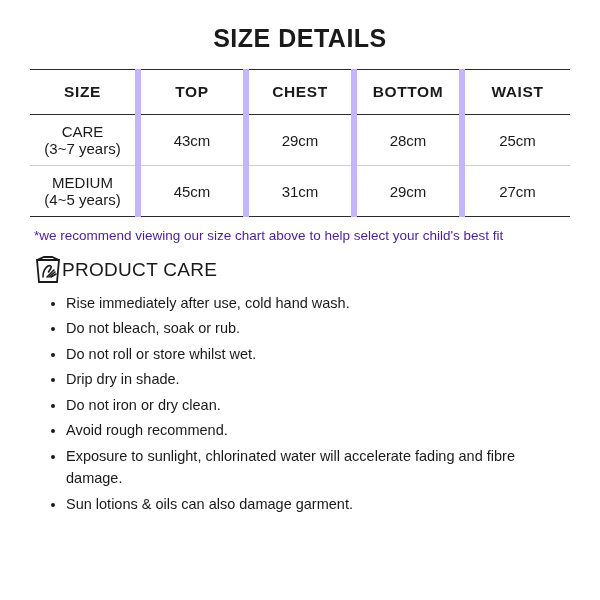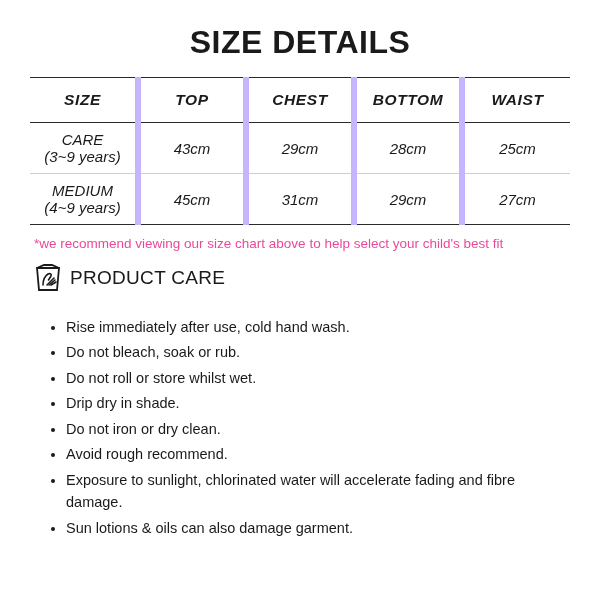--- a/index.html
+++ b/index.html
@@ -16,32 +16,31 @@
   }
   .page {
     position: relative;
     width: 600px;
     height: 600px;
     box-sizing: border-box;
     padding: 0 30px;
   }
   .title {
     text-align: center;
-    font-size: 32px;
+    font-size: 25px;
     font-weight: bold;
     letter-spacing: 0.5px;
     margin-top: 24px;
     margin-bottom: 16px;
   }
   table.size-table {
     width: 540px;
     border-collapse: collapse;
     table-layout: fixed;
     margin: 0 auto;
-    font-style: italic;
   }
   table.size-table th,
   table.size-table td {
     border-left: 6px solid #c4b5fd;
     border-right: 1px solid #2b2b2b;
     text-align: center;
     vertical-align: middle;
     font-size: 15px;
     padding: 0;
   }
@@ -77,27 +76,27 @@
     display: block;
     line-height: 1.15;
   }
   .size-age {
     display: block;
     line-height: 1.15;
   }
   .note {
     font-size: 13.5px;
     margin: 11px 0 0 4px;
-    color: #ec4899;
+    color: #4c1d95;
   }
   .care-header {
     display: flex;
     align-items: center;
-    gap: 8px;
-    margin: 12px 0 23px 4px;
+    gap: 0;
+    margin: 12px 0 7px 4px;
   }
   .care-icon {
     width: 28px;
     height: 30px;
     flex: none;
   }
   .care-title {
     font-size: 19px;
     letter-spacing: 0.3px;
   }
@@ -125,31 +124,31 @@
         <th>TOP</th>
         <th>CHEST</th>
         <th>BOTTOM</th>
         <th>WAIST</th>
       </tr>
     </thead>
     <tbody>
       <tr>
         <td>
           <span class="size-name">CARE</span>
-          <span class="size-age">(3~9 years)</span>
+          <span class="size-age">(3~7 years)</span>
         </td>
         <td>43cm</td>
         <td>29cm</td>
         <td>28cm</td>
         <td>25cm</td>
       </tr>
       <tr>
         <td>
           <span class="size-name">MEDIUM</span>
-          <span class="size-age">(4~9 years)</span>
+          <span class="size-age">(4~5 years)</span>
         </td>
         <td>45cm</td>
         <td>31cm</td>
         <td>29cm</td>
         <td>27cm</td>
       </tr>
     </tbody>
   </table>
 
   <div class="note">*we recommend viewing our size chart above to help select your child's best fit</div>

